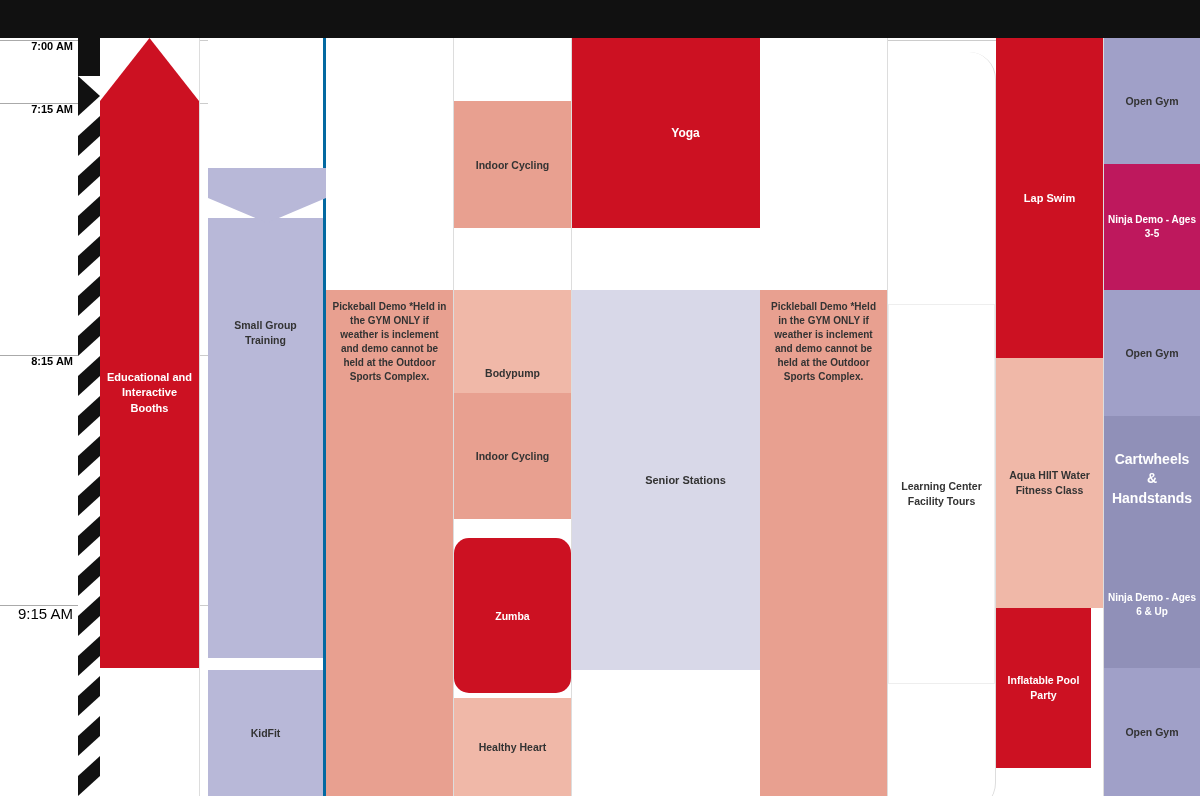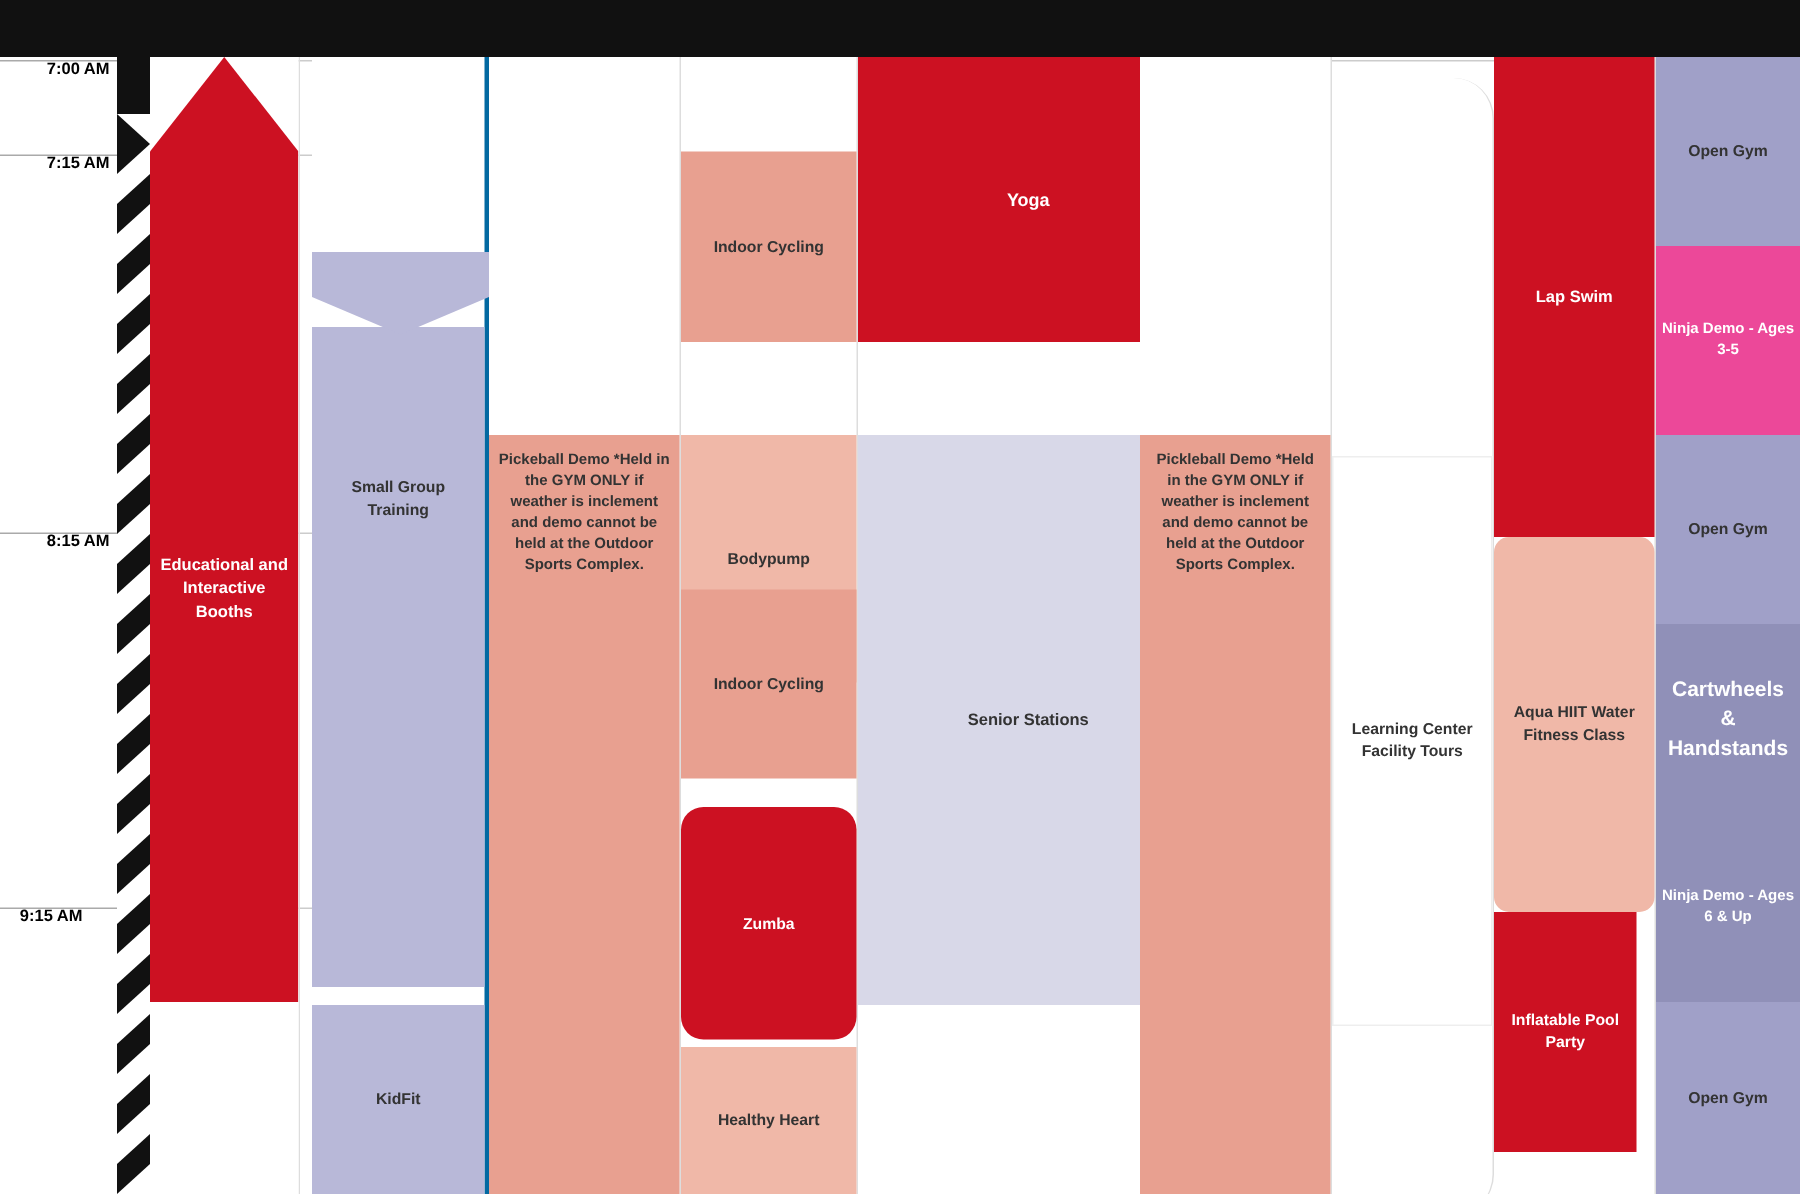--- a/index.html
+++ b/index.html
@@ -9,21 +9,21 @@
 <body>
 
 <div id="app2" style="position:fixed;top:0;left:0;width:1200px;height:796px;background:#fff;font-family:Arial,sans-serif;font-size:10.5px;overflow:hidden;">
 
   <div style="position:absolute;top:0;left:0;width:1200px;height:38px;background:#111;"></div>
 
   <div style="position:absolute;top:38px;left:0;width:78px;height:758px;background:#fff;">
     <div style="position:absolute;top:2px;right:5px;font-size:11px;font-weight:bold;">7:00 AM</div>
     <div style="position:absolute;top:65px;right:5px;font-size:11px;font-weight:bold;">7:15 AM</div>
     <div style="position:absolute;top:317px;right:5px;font-size:11px;font-weight:bold;">8:15 AM</div>
-    <div style="position:absolute;top:567px;right:23px;font-size:11px;font-weight:bold;">9:15 AM</div>
+    <div style="position:absolute;top:567px;right:5px;font-size:15px;font-weight:normal;">9:15 AM</div>
 
     <div style="position:absolute;top:2px;left:0;right:0;height:1px;background:#aaa;"></div>
     <div style="position:absolute;top:65px;left:0;right:0;height:1px;background:#aaa;"></div>
     <div style="position:absolute;top:317px;left:0;right:0;height:1px;background:#aaa;"></div>
     <div style="position:absolute;top:567px;left:0;right:0;height:1px;background:#aaa;"></div>
   </div>
 
   <div style="position:absolute;top:40px;left:78px;right:0;height:1px;background:#ccc;"></div>
   <div style="position:absolute;top:103px;left:78px;right:0;height:1px;background:#ccc;"></div>
   <div style="position:absolute;top:355px;left:78px;right:0;height:1px;background:#ccc;"></div>
@@ -135,36 +135,36 @@
       <span>Learning Center Facility Tours</span>
     </div>
   </div>
 
   <div style="position:absolute;top:38px;left:996px;width:108px;height:758px;border-right:1px solid #ddd;background:#fff;">
 
     <div style="position:absolute;top:0;left:0;right:0;height:320px;background:#cc1122;display:flex;align-items:center;justify-content:center;text-align:center;font-weight:bold;font-size:11px;color:#fff;padding:4px;">
       <span>Lap Swim</span>
     </div>
 
-    <div style="position:absolute;top:320px;left:0;right:0;height:250px;background:#f0b8a8;display:flex;align-items:center;justify-content:center;text-align:center;font-weight:bold;font-size:10.5px;color:#333;line-height:1.4;padding:4px;border-radius:10px;">
+    <div style="position:absolute;top:320px;left:0;right:0;height:250px;background:#f0b8a8;display:flex;align-items:center;justify-content:center;text-align:center;font-weight:bold;font-size:10.5px;color:#333;line-height:1.4;padding:4px;">
       <span>Aqua HIIT Water Fitness Class</span>
     </div>
 
     <div style="position:absolute;top:570px;left:0;right:12px;height:160px;background:#cc1122;display:flex;align-items:center;justify-content:center;text-align:center;font-weight:bold;font-size:10.5px;color:#fff;line-height:1.4;padding:4px;">
       <span>Inflatable Pool Party</span>
     </div>
   </div>
 
   <div style="position:absolute;top:38px;left:1104px;width:96px;height:758px;background:#fff;">
 
     <div style="position:absolute;top:0;left:0;right:0;height:126px;background:#a0a0c8;display:flex;align-items:center;justify-content:center;text-align:center;font-weight:bold;font-size:10.5px;color:#333;padding:4px;">
       <span>Open Gym</span>
     </div>
 
-    <div style="position:absolute;top:126px;left:0;right:0;height:126px;background:#ec4899;display:flex;align-items:center;justify-content:center;text-align:center;font-weight:bold;font-size:10px;color:#fff;line-height:1.4;padding:4px;">
+    <div style="position:absolute;top:126px;left:0;right:0;height:126px;background:#be185d;display:flex;align-items:center;justify-content:center;text-align:center;font-weight:bold;font-size:10px;color:#fff;line-height:1.4;padding:4px;">
       <span>Ninja Demo - Ages 3-5</span>
     </div>
 
     <div style="position:absolute;top:252px;left:0;right:0;height:126px;background:#a0a0c8;display:flex;align-items:center;justify-content:center;text-align:center;font-weight:bold;font-size:10.5px;color:#333;padding:4px;">
       <span>Open Gym</span>
     </div>
 
     <div style="position:absolute;top:378px;left:0;right:0;height:126px;background:#9090b8;display:flex;align-items:center;justify-content:center;text-align:center;font-weight:bold;font-size:14px;color:#fff;line-height:1.4;padding:4px;">
       <span>Cartwheels &amp; Handstands</span>
     </div>

